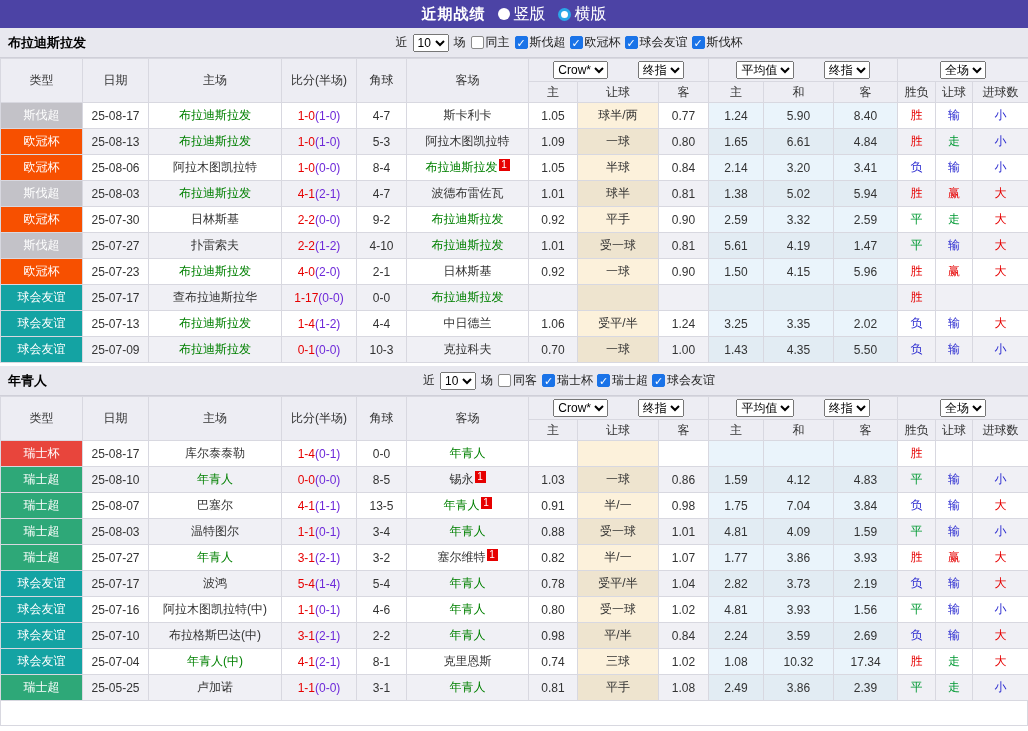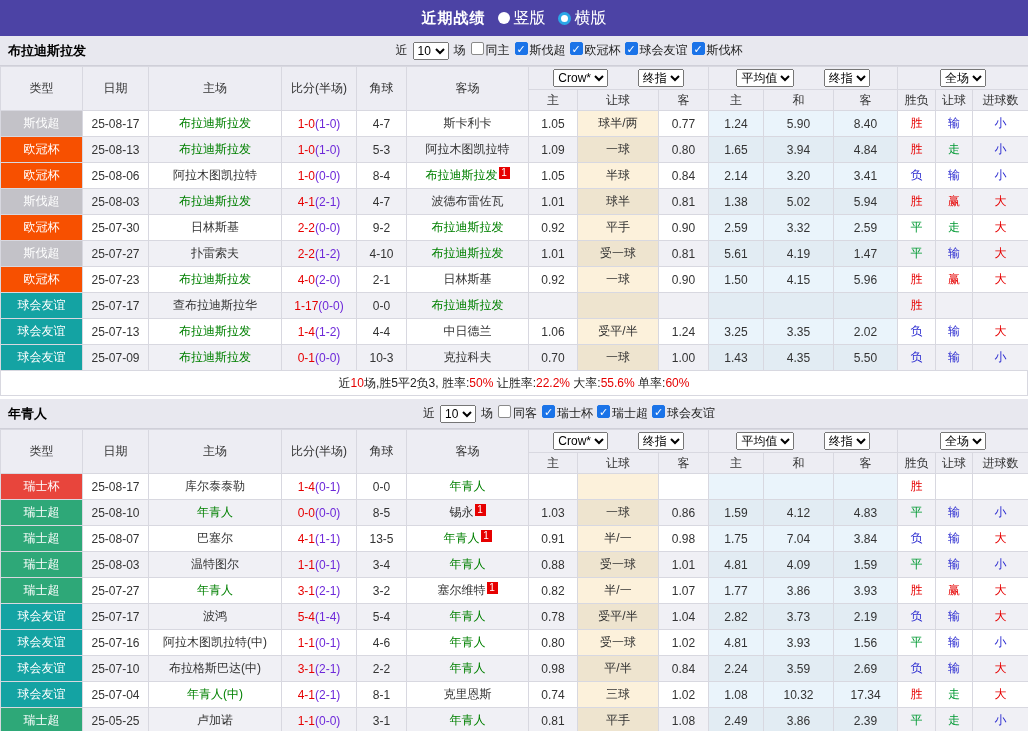--- a/index.html
+++ b/index.html
@@ -1,32 +1,32 @@
 <!DOCTYPE html>
 <html><head>
 <meta charset="utf-8">
 <style>
   html,body{margin:0;padding:0;background:#fff;}
   body{width:1028px;font-family:"Liberation Sans","DejaVu Sans",sans-serif;font-size:12px;color:#333;}
   .page{width:1028px;}
 
   
-  .topbar{height:36px;background:#4c43a5;display:flex;align-items:center;justify-content:center;gap:12px;color:#fff;}
+  .topbar{height:28px;background:#4c43a5;display:flex;align-items:center;justify-content:center;gap:12px;color:#fff;}
   .topbar .title{font-size:15px;font-weight:bold;letter-spacing:1px;}
   .radio-label{display:flex;align-items:center;gap:4px;font-size:16px;cursor:pointer;}
   .radio{display:inline-block;border-radius:50%;}
   .radio.off{width:12px;height:12px;background:#fff;}
   .radio.on{width:7px;height:7px;background:#fff;border:3px solid #2ba7e8;}
 
   
   .section-header{height:29px;background:#e8e8ef;position:relative;display:flex;align-items:center;border-bottom:1px solid #cfcfd8;}
   .team-title{position:absolute;left:8px;font-weight:bold;font-size:13px;color:#000;}
   .controls{margin:0 auto;display:flex;align-items:center;gap:5px;padding-left:110px;color:#222;}
   .controls select{font-size:12px;}
-  .cb{display:flex;gap:2px;cursor:pointer;}
+  .cb{display:flex;align-items:center;gap:2px;cursor:pointer;}
   .checkbox{width:13px;height:13px;box-sizing:border-box;border:1px solid #8a8a8a;border-radius:2px;background:#fff;display:inline-block;font-size:11px;line-height:12px;text-align:center;}
   .checkbox.checked{background:#1a73e8;border-color:#1a73e8;color:#fff;}
 
   
   table{border-collapse:collapse;width:1028px;table-layout:fixed;}
   th,td{border:1px solid #d8d8e0;text-align:center;overflow:hidden;white-space:nowrap;padding:0;}
   thead th{background:#ededf3;font-weight:normal;color:#333;height:20px;font-size:12px;}
   thead .sel-cell{padding:1px 0;}
   thead select{font-size:12px;margin:0 13px;}
   tbody td{height:25px;background:#fff;}
@@ -166,21 +166,21 @@
     <td class="c-league" style="background: rgb(247, 80, 0);">欧冠杯</td>
     <td>25-08-13</td>
     <td><span class="team self">布拉迪斯拉发</span></td>
     <td><span class="score">1-0</span><span class="half">(1-0)</span></td>
     <td>5-3</td>
     <td><span class="team">阿拉木图凯拉特</span></td>
     <td>1.09</td>
     <td class="c-line">一球</td>
     <td>0.80</td>
     <td class="c-avg">1.65</td>
-    <td class="c-avg">3.94</td>
+    <td class="c-avg">6.61</td>
     <td class="c-avg">4.84</td>
     <td class="res" style="color: rgb(230, 0, 0);">胜</td>
     <td class="res" style="color: rgb(0, 153, 51);">走</td>
     <td class="res" style="color: rgb(42, 42, 208);">小</td>
   </tr>
           <tr>
     <td class="c-league" style="background: rgb(247, 80, 0);">欧冠杯</td>
     <td>25-08-06</td>
     <td><span class="team">阿拉木图凯拉特</span></td>
     <td><span class="score">1-0</span><span class="half">(0-0)</span></td>
@@ -310,21 +310,20 @@
     <td>1.00</td>
     <td class="c-avg">1.43</td>
     <td class="c-avg">4.35</td>
     <td class="c-avg">5.50</td>
     <td class="res" style="color: rgb(42, 42, 208);">负</td>
     <td class="res" style="color: rgb(42, 42, 208);">输</td>
     <td class="res" style="color: rgb(42, 42, 208);">小</td>
   </tr>
         </tbody>
     </table>
-    <div class="summary"><span>近</span><span class="red">10</span><span>场,胜5平2负3, 胜率:</span><span class="red">50%</span><span> 让胜率:</span><span class="red">22.2%</span><span> 大率:</span><span class="red">55.6%</span><span> 单率:</span><span class="red">60%</span></div>
   </div>
 
   <div class="section section2">
     <div class="section-header">
       <span class="team-title">年青人</span>
       <div class="controls">
         <span>近</span>
         <select><option>10</option></select>
         <span>场</span>
         <label class="cb">

